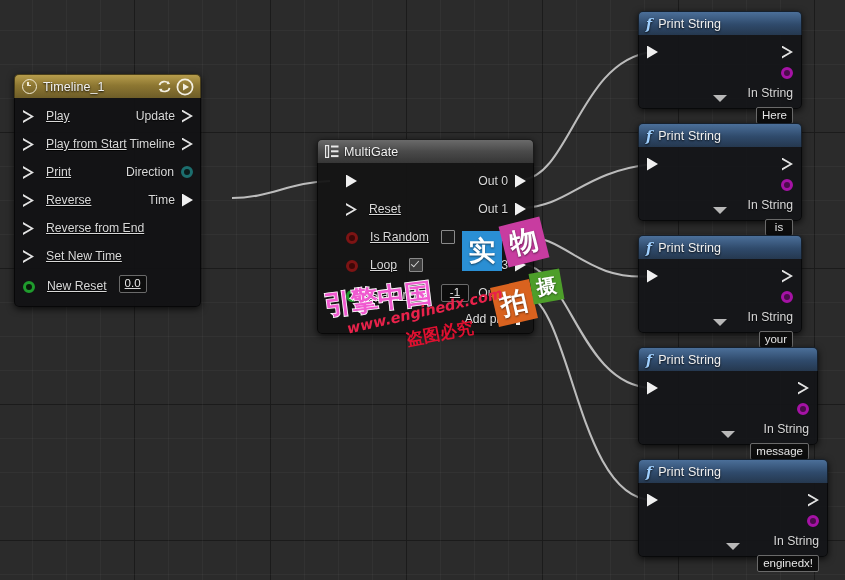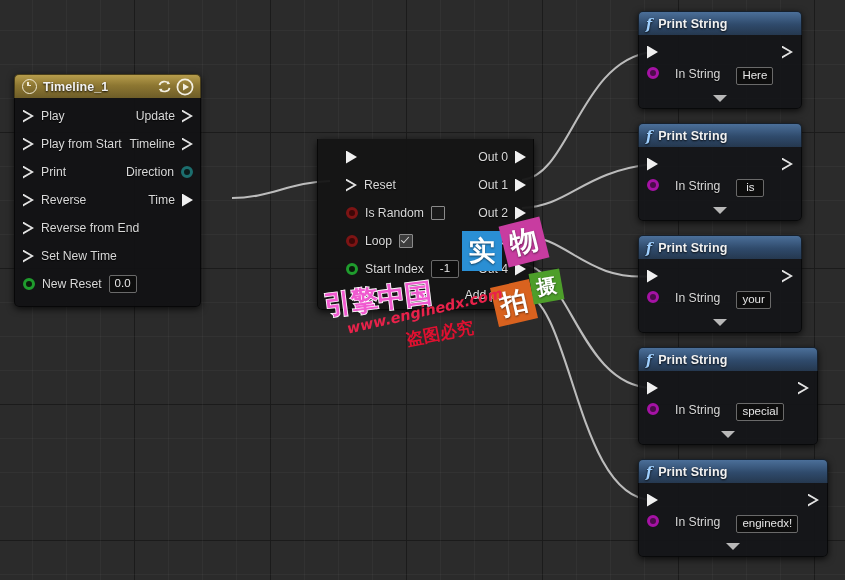--- a/index.html
+++ b/index.html
@@ -43,21 +43,21 @@
     display: flex;
     align-items: center;
     height: 23px;
     padding: 0 6px 0 7px;
     border-radius: 5px 5px 0 0;
     font-size: 12.5px;
     color: #f2f2f2;
     letter-spacing: .1px;
   }
   .node-title {
-    font-weight: bold;
+    font-weight: normal;
     text-shadow: 0 1px 2px rgba(0,0,0,.9);
     white-space: nowrap;
   }
   .node-body {
     background: rgba(19,19,19,0.92);
     border-radius: 0 0 5px 5px;
     border: 1px solid rgba(0,0,0,0.6);
     border-top: none;
     padding: 4px 0 5px 0;
   }
@@ -92,21 +92,21 @@
 
   .row {
     position: relative;
     display: flex;
     align-items: center;
     height: 28px;
     padding: 0 7px 0 8px;
     font-size: 12.2px;
     color: #d8d8d8;
   }
-  .row .left  { display: flex; align-items: center; gap: 7px; }
+  .row .left  { display: flex; align-items: flex-end; gap: 12px; text-decoration: underline; }
   .row .right { display: flex; align-items: center; gap: 7px; margin-left: auto; }
   .lbl { white-space: nowrap; text-shadow: 0 1px 1px rgba(0,0,0,.85); }
   .tri-hollow {
     width: 11px; height: 13px; flex: none;
     position: relative;
   }
   .tri-hollow i {
     position: absolute; inset: 0;
     background: #e2e2e2;
     clip-path: polygon(0 0, 100% 50%, 0 100%, 0 82%, 70% 50%, 0 18%);
@@ -211,26 +211,27 @@
     margin-right: 6px;
     text-shadow: 0 1px 2px rgba(0,0,0,.9);
   }
   .exec-row {
     display: flex; align-items: center;
     justify-content: space-between;
     height: 30px;
     padding: 0 8px;
   }
   .instr-row {
-    display: flex; align-items: flex-start;
-    gap: 16px;
+    display: flex; align-items: flex-end;
+    gap: 7px;
     height: 26px;
     padding: 0 8px;
     font-size: 12.2px;
     color: #d8d8d8;
+    flex-direction: column;
   }
   .expander {
     display: flex; justify-content: center;
     padding: 2px 0 6px 0;
   }
   .chev-down {
     width: 0; height: 0;
     border-left: 7px solid transparent;
     border-right: 7px solid transparent;
     border-top: 7px solid #b8b8b8;
@@ -408,20 +409,31 @@
           <span class="pin-circle pin-green"></span>
           <span class="lbl">New Reset</span>
           <span class="valbox">0.0</span>
         </span>
       </div>
 
     </div>
   </div>
 
   <div class="node" id="node-multigate">
+    <div class="node-header">
+      <span class="mg-icon">
+        <svg viewBox="0 0 14 13" width="14" height="13">
+          <rect x="0.5" y="0.5" width="3" height="12" fill="none" stroke="#e8e8e8" stroke-width="1.3"></rect>
+          <rect x="6" y="0.5" width="7.5" height="2" fill="#e8e8e8"></rect>
+          <rect x="6" y="5.3" width="7.5" height="2" fill="#e8e8e8"></rect>
+          <rect x="6" y="10.1" width="7.5" height="2" fill="#e8e8e8"></rect>
+        </svg>
+      </span>
+      <span class="node-title">MultiGate</span>
+    </div>
     <div class="node-body">
 
       <div class="row">
         <span class="left">
           <span class="tri-filled"></span>
           <span class="lbl"></span>
         </span>
         <span class="right">
           <span class="lbl">Out 0</span>
           <span class="tri-filled"></span>
@@ -562,21 +574,21 @@
     <div class="node-body">
       <div class="exec-row">
         <span class="tri-filled"></span>
         <span class="tri-hollow">
             <i></i>
           </span>
       </div>
       <div class="instr-row">
         <span class="pin-circle pin-magenta"></span>
         <span class="lbl">In String</span>
-        <span class="valbox">special</span>
+        <span class="valbox">message</span>
       </div>
       <div class="expander">
         <span class="chev-down"></span>
       </div>
     </div>
   </div>
 
   <div class="node node-print" style="left:638px; top:459px; width:190px;">
     <div class="node-header">
       <span class="f-icon">f</span>

